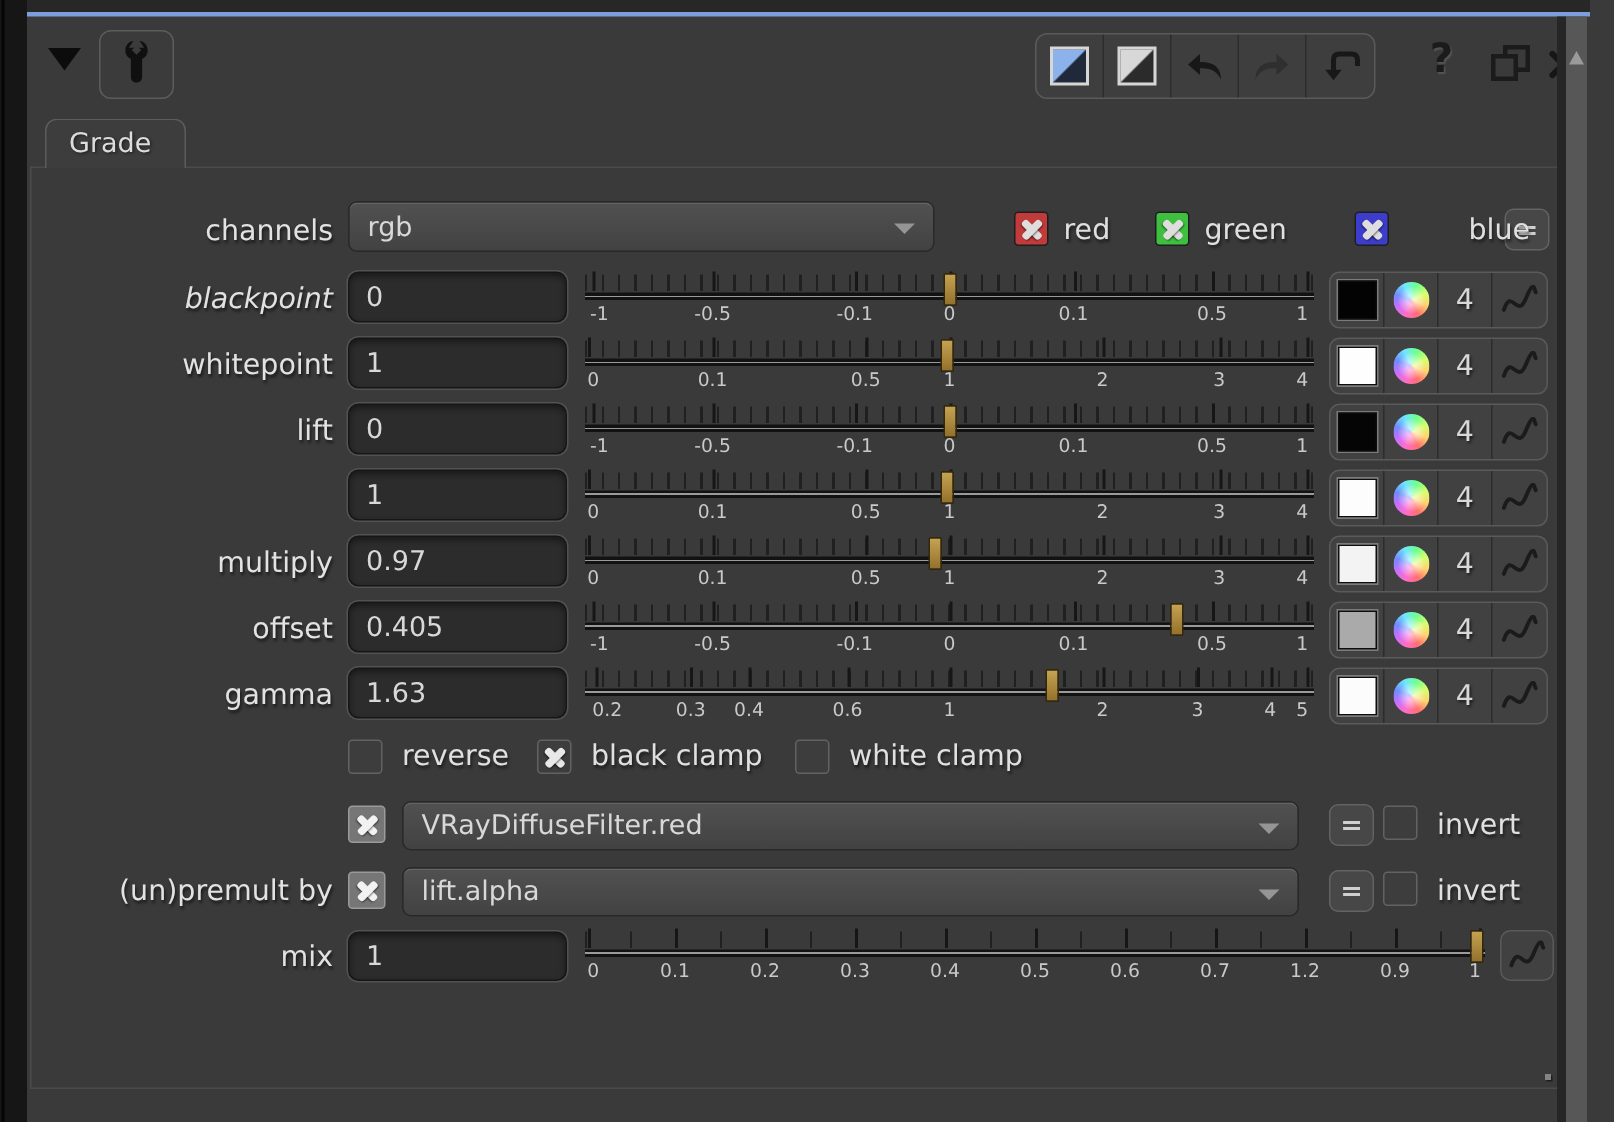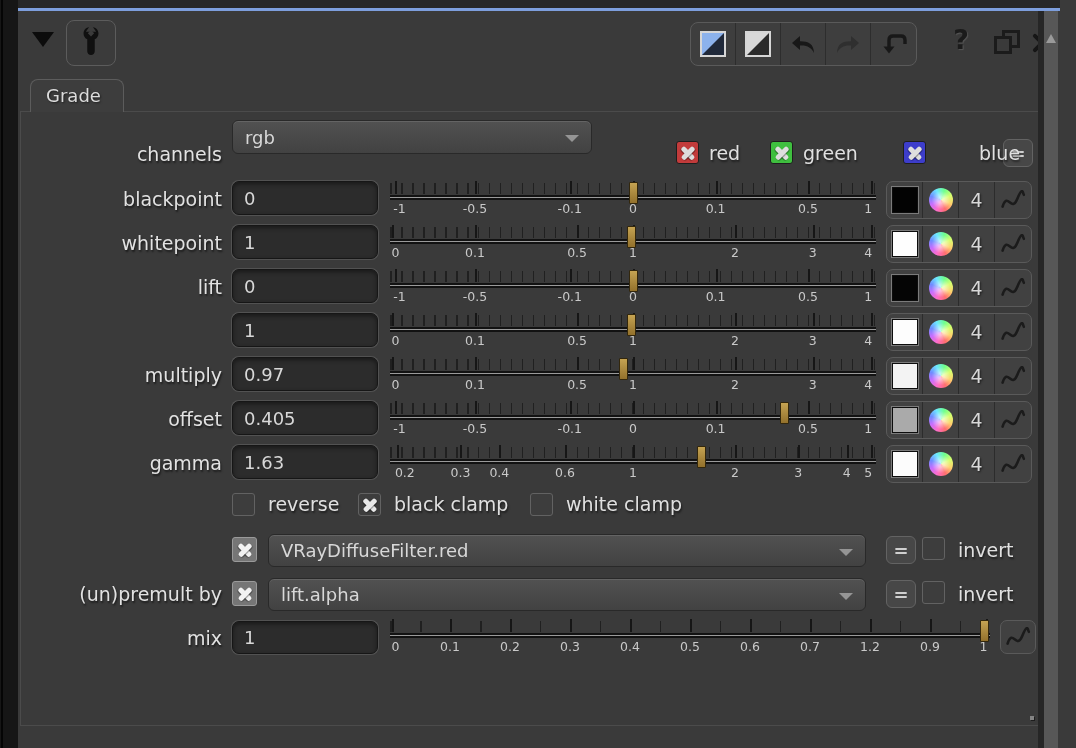--- a/index.html
+++ b/index.html
@@ -158,21 +158,21 @@
   </div>
   <div class="closeicon">
       <i></i>
       <i></i>
     </div>
 
   <div class="tab">Grade</div>
   <div class="panel-frame"></div>
 
   <div class="lbl" style="top:137px;line-height:34px;">channels</div>
-  <div class="dd" style="left:214px;top:120px;width:360px;height:34px;">
+  <div class="dd" style="left:214px;top:134px;width:391px;height:34px;">
     <span>rgb</span>
     <span class="arrow"></span>
   </div>
   <div id="channel-boxes"></div>
   <div class="eqbtn" style="left:985px;top:139px;">=</div>
 
   <div id="dyn"></div>
 
   <div class="lbl" style="top:620px;line-height:36px;">mix</div>
   <div class="inp" style="left:214px;top:621px;width:146px;height:33px;">1</div>
@@ -211,21 +211,21 @@
       <div class="ticklabel" style="left: 70%; transform: translateX(-50%);">0.7</div>
       <div class="tickmajor" style="left: 80%;"></div>
       <div class="ticklabel" style="left: 80%; transform: translateX(-50%);">1.2</div>
       <div class="tickmajor" style="left: 90%;"></div>
       <div class="ticklabel" style="left: 90%; transform: translateX(-50%);">0.9</div>
       <div class="tickmajor" style="left: 99.4%;"></div>
       <div class="ticklabel" style="left: 99.4%; transform: translateX(-88%);">1</div>
       <div class="track"></div>
       <div class="handle" style="left: 99%;"></div>
     </div>
-    <div class="lbl" style="top: 180px; line-height: 38px;">blackpoint</div>
+    <div class="lbl" style="top: 180px; line-height: 38px; font-style: italic;">blackpoint</div>
     <div class="inp" style="left: 214px; top: 181px; width: 146px; height: 34px;">0</div>
     <div class="slider" style="left: 372px; top: 180px;">
       <div class="tickminor"></div>
       <div class="tickmajor" style="left: 1%;"></div>
       <div class="ticklabel" style="left: 1%; transform: translateX(-12%);">-1</div>
       <div class="tickmajor" style="left: 17.5%;"></div>
       <div class="ticklabel" style="left: 17.5%; transform: translateX(-50%);">-0.5</div>
       <div class="tickmajor" style="left: 37%;"></div>
       <div class="ticklabel" style="left: 37%; transform: translateX(-50%);">-0.1</div>
       <div class="tickmajor" style="left: 50%;"></div>

